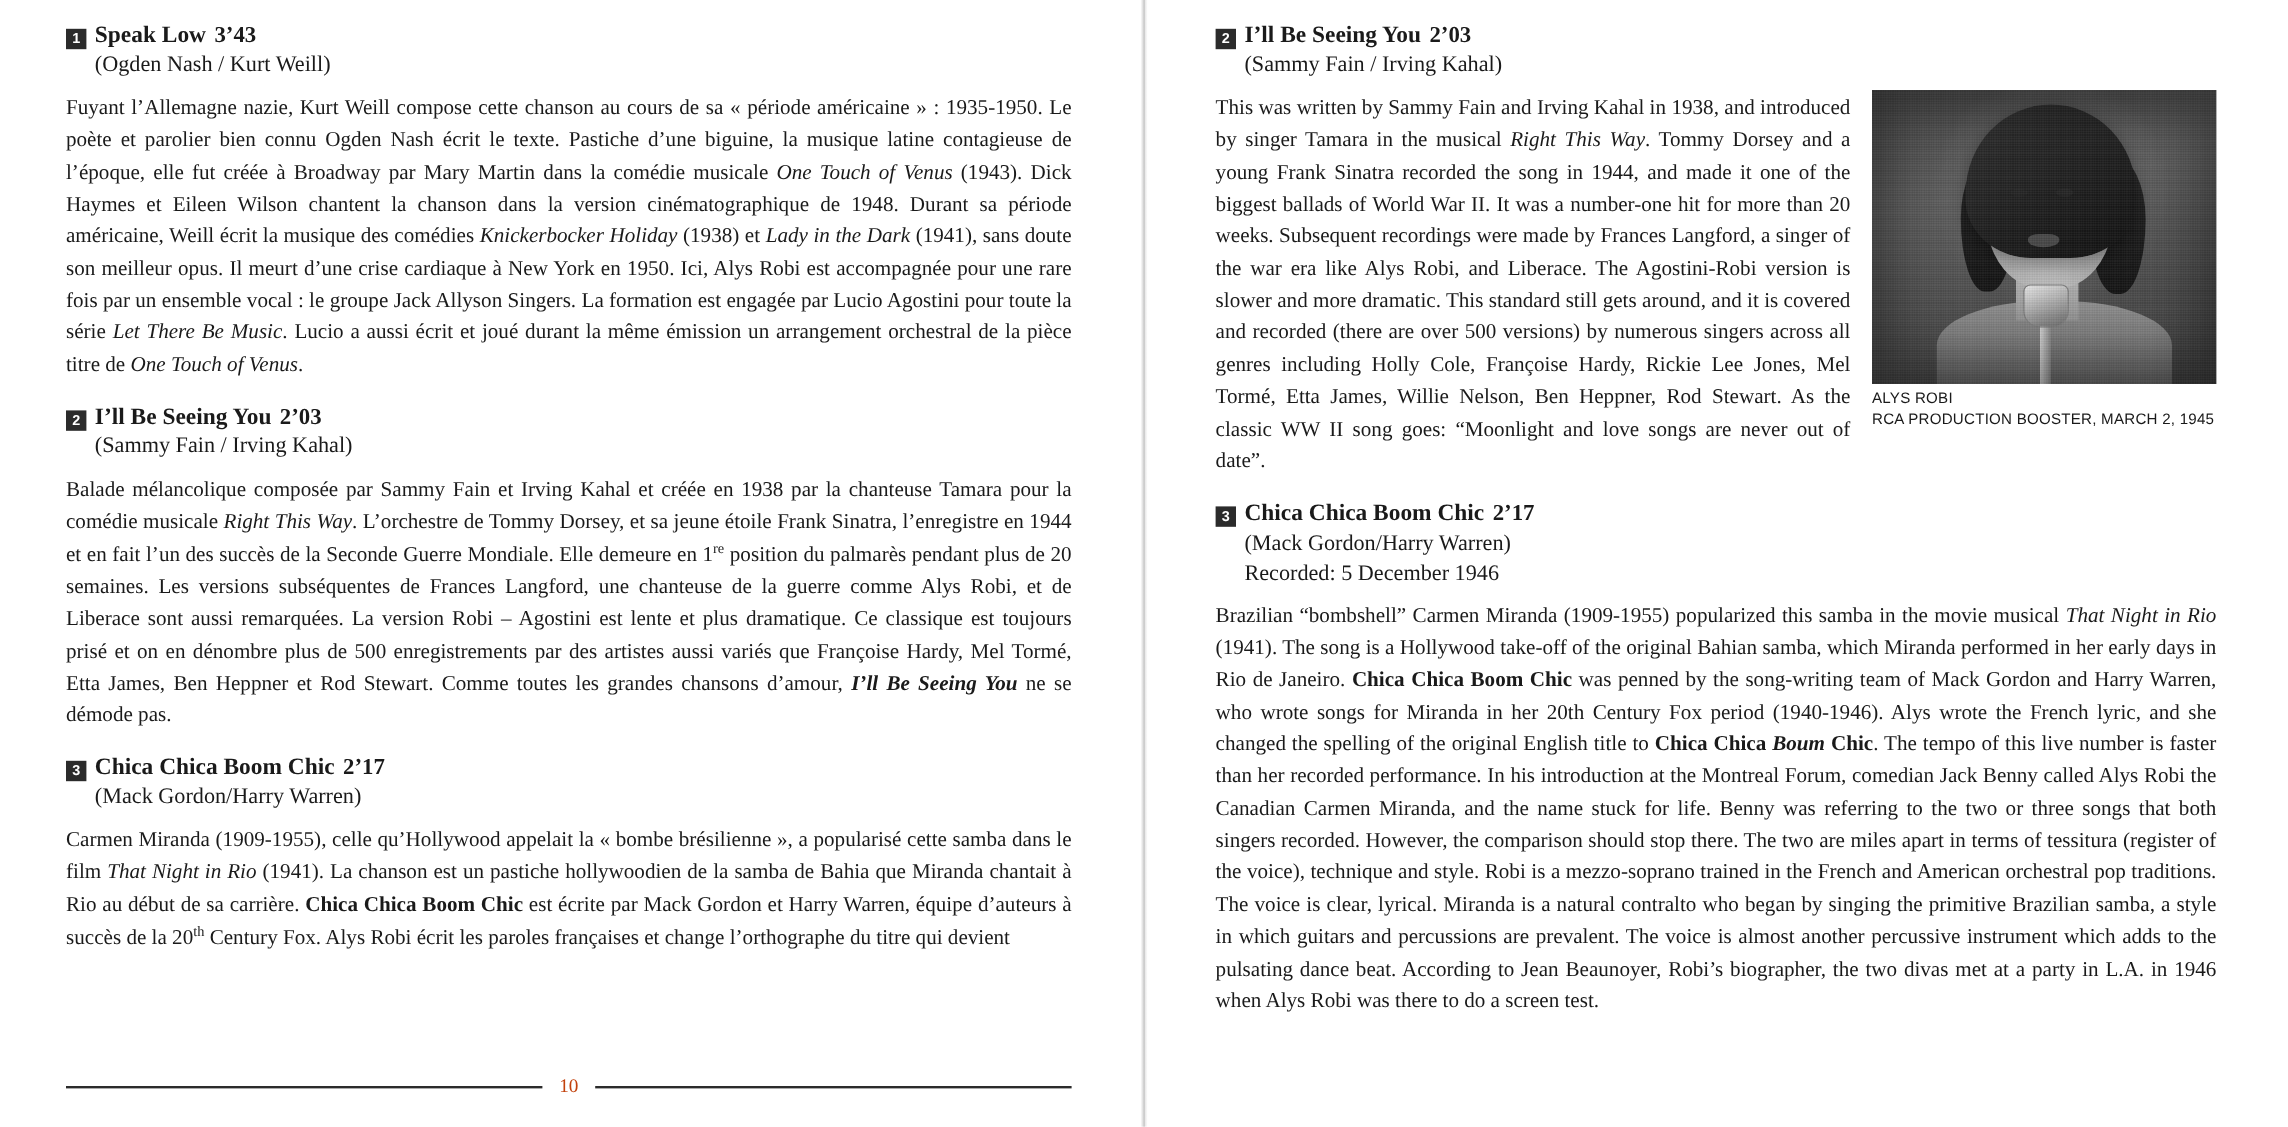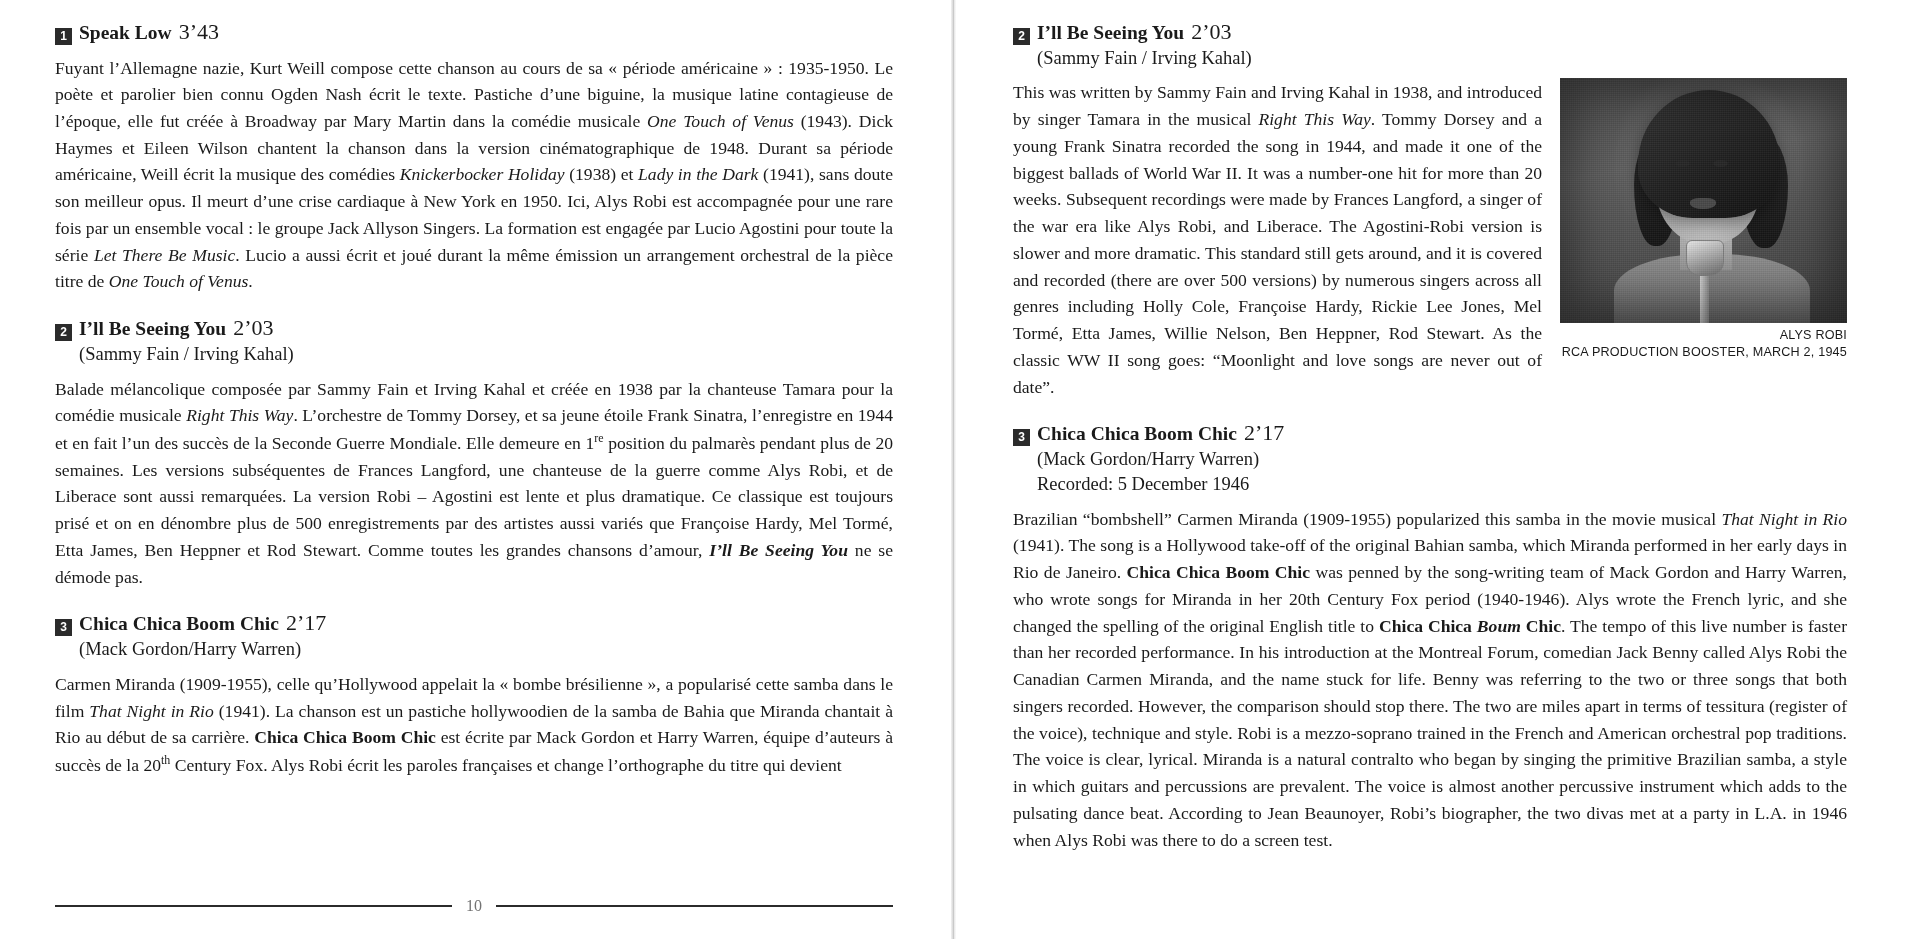--- a/index.html
+++ b/index.html
@@ -75,21 +75,22 @@
     position: relative;
     top: 1px;
     flex: 0 0 auto;
   }
   .track-title {
     font-family: "Liberation Serif", serif;
     font-weight: bold;
     font-size: 19.5px;
   }
   .track-time {
-    font-size: 22px;
+    font-size: 19px;
+    font-weight: bold;
   }
   .track-sub {
     font-size: 18.5px;
     padding-left: 24px;
     line-height: 1.35;
   }
   .track-rec {
     font-size: 18.5px;
     padding-left: 24px;
     line-height: 1.35;
@@ -208,21 +209,20 @@
     border: 1px solid #7d7d7d;
   }
   .ph-vign {
     position: absolute; inset: 0;
     box-shadow: inset 0 0 46px 14px rgba(0,0,0,0.38);
   }
   .photo-caption {
     font-family: "Liberation Sans", sans-serif;
     font-size: 12.6px;
     letter-spacing: 0.2px;
-    text-align: right;
     line-height: 1.35;
     margin-top: 4px;
     color: #1a1a1a;
   }
 
   
   .footer {
     position: absolute;
     bottom: 24px;
     display: flex;
@@ -231,36 +231,37 @@
   }
   .footer-left  { left: 55px;  width: 838px; }
   .rule {
     flex: 1 1 auto;
     height: 2px;
     background: #2b2b2b;
   }
   .folio {
     font-family: "Liberation Serif", serif;
     font-size: 16px;
-    color: #737373;
+    color: #c2410c;
   }
 </style>
 </head>
 <body>
 
 <div class="spread">
 
   <div class="page page-left">
 
     <div class="track-head">
       <div class="track-title-row">
         <span class="track-num">1</span>
         <span class="track-title">Speak Low</span>
         <span class="track-time">3’43</span>
       </div>
+      <div class="track-sub">(Ogden Nash / Kurt Weill)</div>
     </div>
     <p class="body-text">Fuyant l’Allemagne nazie, Kurt Weill compose cette chanson au cours de sa « période américaine » : 1935-1950. Le poète et parolier bien connu Ogden Nash écrit le texte. Pastiche d’une biguine, la musique latine contagieuse de l’époque, elle fut créée à Broadway par Mary Martin dans la comédie musicale <i>One Touch of Venus</i> (1943). Dick Haymes et Eileen Wilson chantent la chanson dans la version cinématographique de 1948. Durant sa période américaine, Weill écrit la musique des comédies <i>Knickerbocker Holiday</i> (1938) et <i>Lady in the Dark</i> (1941), sans doute son meilleur opus. Il meurt d’une crise cardiaque à New York en 1950. Ici, Alys Robi est accompagnée pour une rare fois par un ensemble vocal : le groupe Jack Allyson Singers. La formation est engagée par Lucio Agostini pour toute la série <i>Let There Be Music</i>. Lucio a aussi écrit et joué durant la même émission un arrangement orchestral de la pièce titre de <i>One Touch of Venus</i>.</p>
 
     <div class="track-head">
       <div class="track-title-row">
         <span class="track-num">2</span>
         <span class="track-title">I’ll Be Seeing You</span>
         <span class="track-time">2’03</span>
       </div>
       <div class="track-sub">(Sammy Fain / Irving Kahal)</div>

